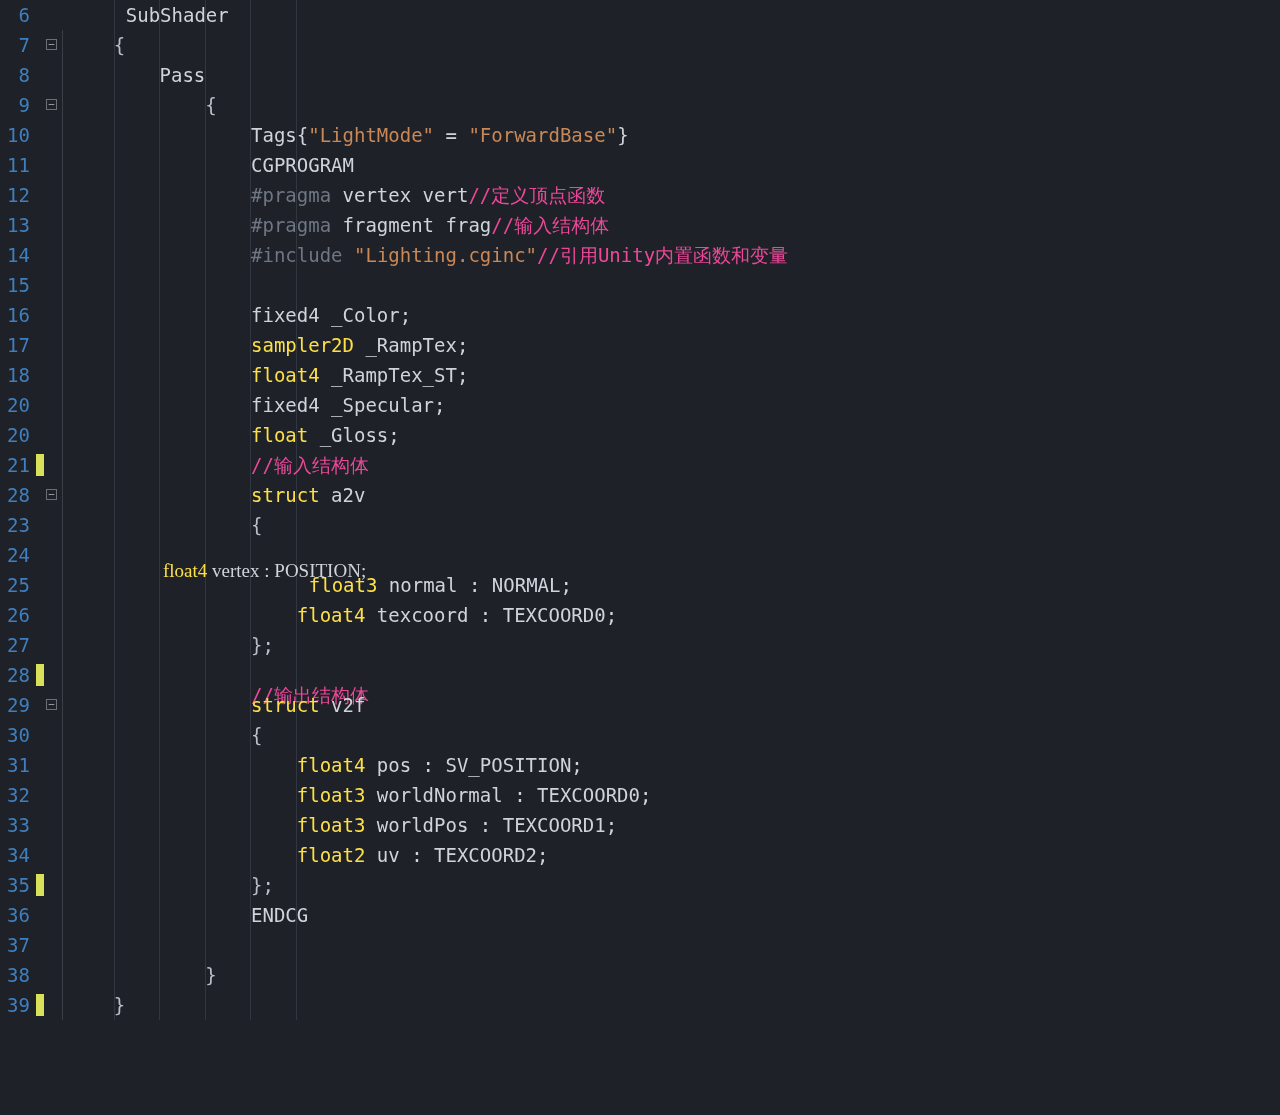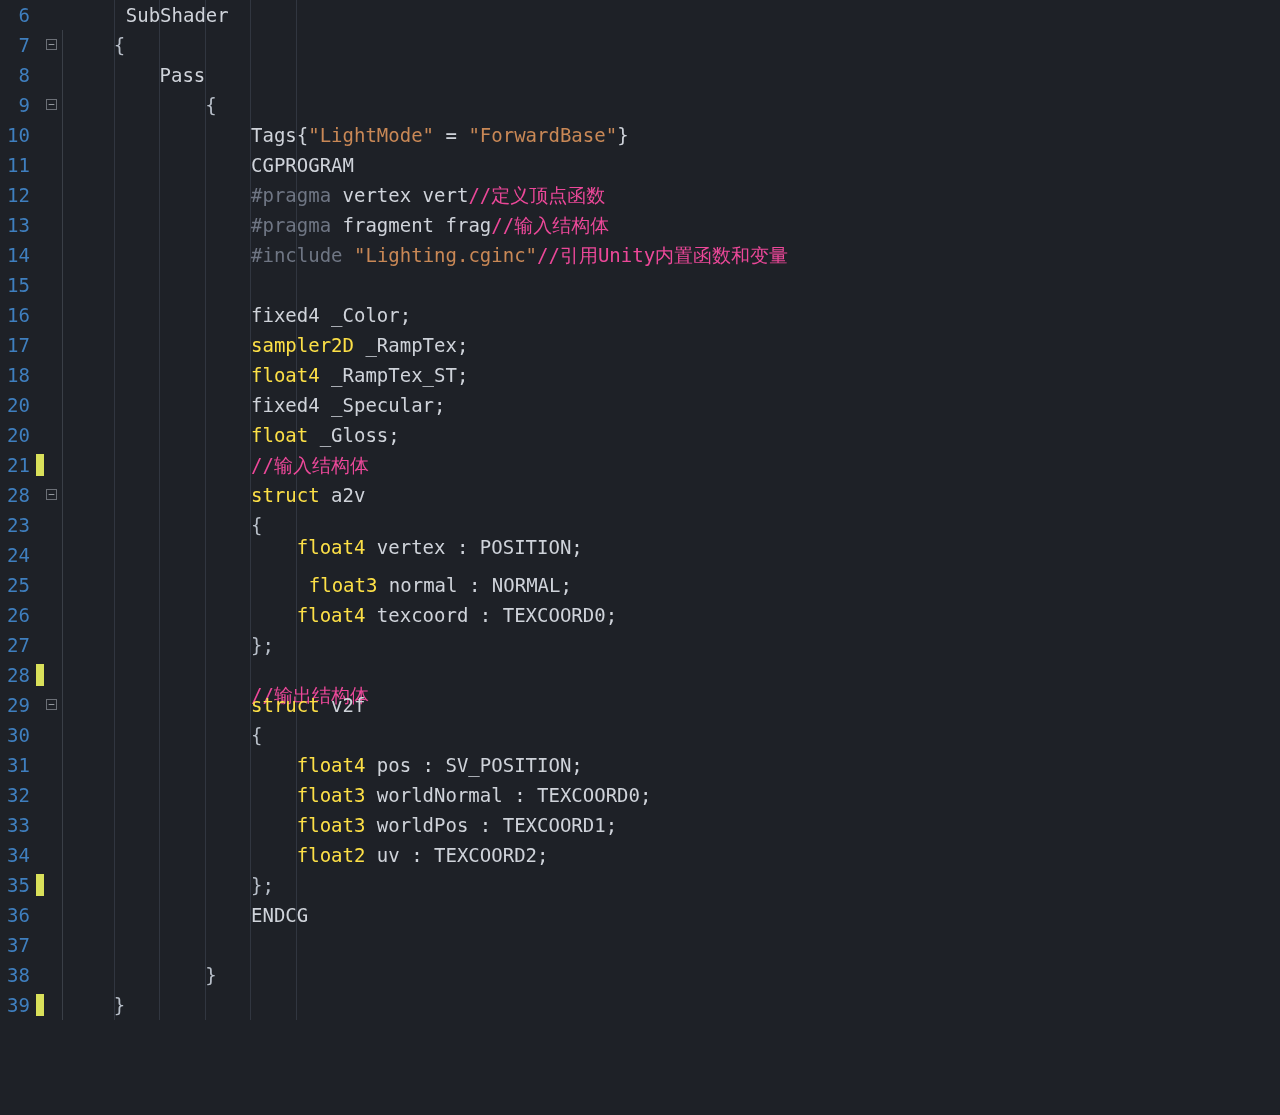--- a/index.html
+++ b/index.html
@@ -95,21 +95,21 @@
       <div class="line" style="position: absolute; top: 240px; left: 0px;"><span>                </span><span class="pragma">#include</span><span class="plain"> </span><span class="str">"Lighting.cginc"</span><span class="comment">//引用Unity内置函数和变量</span></div>
       <div class="line" style="position: absolute; top: 270px; left: 0px;"><span>                </span><span class="plain"></span></div>
       <div class="line" style="position: absolute; top: 300px; left: 0px;"><span>                </span><span class="plain">fixed4 _Color;</span></div>
       <div class="line" style="position: absolute; top: 330px; left: 0px;"><span>                </span><span class="type">sampler2D</span><span class="plain"> _RampTex;</span></div>
       <div class="line" style="position: absolute; top: 360px; left: 0px;"><span>                </span><span class="type">float4</span><span class="plain"> _RampTex_ST;</span></div>
       <div class="line" style="position: absolute; top: 390px; left: 0px;"><span>                </span><span class="plain">fixed4 _Specular;</span></div>
       <div class="line" style="position: absolute; top: 420px; left: 0px;"><span>                </span><span class="type">float</span><span class="plain"> _Gloss;</span></div>
       <div class="line" style="position: absolute; top: 450px; left: 0px;"><span>                </span><span class="comment">//输入结构体</span></div>
       <div class="line" style="position: absolute; top: 480px; left: 0px;"><span>                </span><span class="type">struct</span><span class="plain"> a2v</span></div>
       <div class="line" style="position: absolute; top: 510px; left: 0px;"><span>                </span><span class="punct">{</span></div>
-      <div class="line" style="position: absolute; top: 532px; left: 0px;"><span>                    </span><span class="type">float4</span><span class="plain"> vertex : POSITION;</span></div>
+      <div class="line" style="position: absolute; top: 556px; left: 0px; font-family: Liberation Serif, serif;"><span>                    </span><span class="type">float4</span><span class="plain"> vertex : POSITION;</span></div>
       <div class="line" style="position: absolute; top: 570px; left: 12px;"><span>                    </span><span class="type">float3</span><span class="plain"> normal : NORMAL;</span></div>
       <div class="line" style="position: absolute; top: 600px; left: 0px;"><span>                    </span><span class="type">float4</span><span class="plain"> texcoord : TEXCOORD0;</span></div>
       <div class="line" style="position: absolute; top: 630px; left: 0px;"><span>                </span><span class="punct">};</span></div>
       <div class="line" style="position: absolute; top: 680px; left: 0px; text-align: right;"><span>                </span><span class="comment">//输出结构体</span></div>
       <div class="line" style="position: absolute; top: 690px; left: 0px;"><span>                </span><span class="type">struct</span><span class="plain"> v2f</span></div>
       <div class="line" style="position: absolute; top: 720px; left: 0px;"><span>                </span><span class="punct">{</span></div>
       <div class="line" style="position: absolute; top: 750px; left: 0px;"><span>                    </span><span class="type">float4</span><span class="plain"> pos : SV_POSITION;</span></div>
       <div class="line" style="position: absolute; top: 780px; left: 0px;"><span>                    </span><span class="type">float3</span><span class="plain"> worldNormal : TEXCOORD0;</span></div>
       <div class="line" style="position: absolute; top: 810px; left: 0px;"><span>                    </span><span class="type">float3</span><span class="plain"> worldPos : TEXCOORD1;</span></div>
       <div class="line" style="position: absolute; top: 840px; left: 0px;"><span>                    </span><span class="type">float2</span><span class="plain"> uv : TEXCOORD2;</span></div>

